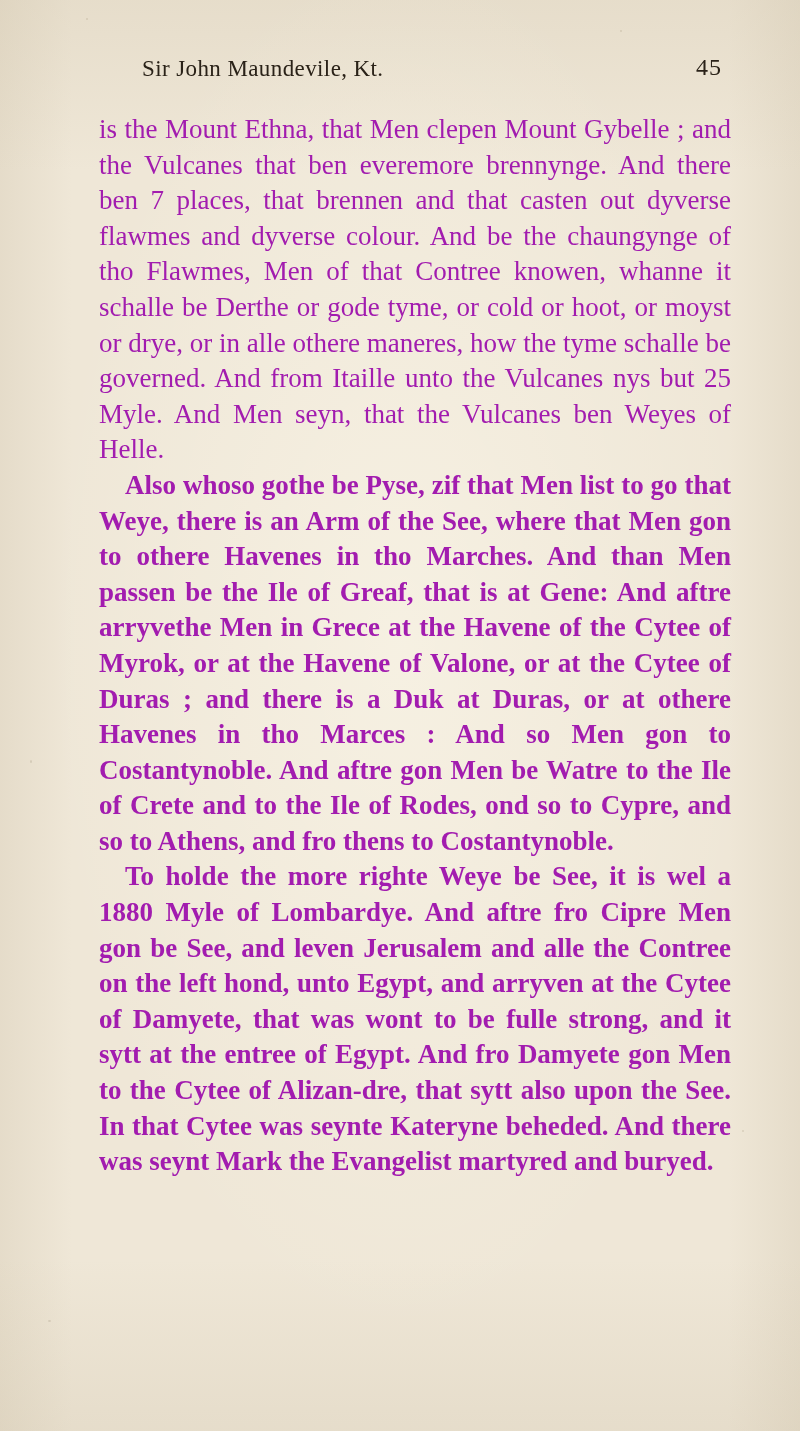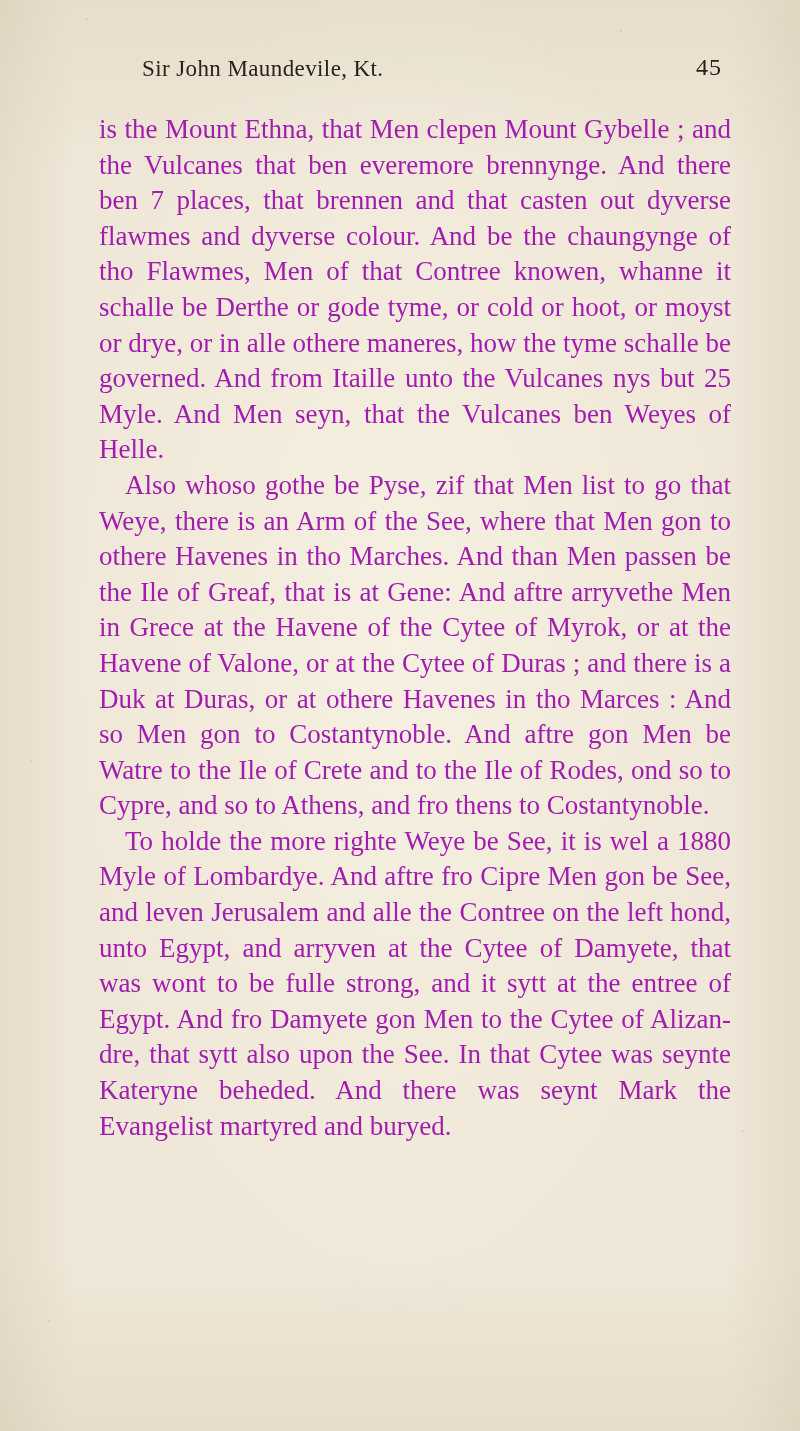--- a/index.html
+++ b/index.html
@@ -69,20 +69,21 @@
     color: #a21caf;
     margin-left: 13px;
     -webkit-font-smoothing: antialiased;
   }
   .body-text p {
     margin: 0;
     text-indent: 0;
   }
   .body-text p.indent {
     text-indent: 26px;
+    font-weight: bold;
   }
   .body-text p + p {
     margin-top: 0;
   }
   
   .speck {
     position: absolute;
     background: rgba(120,104,80,0.18);
     border-radius: 50%;
     pointer-events: none;

